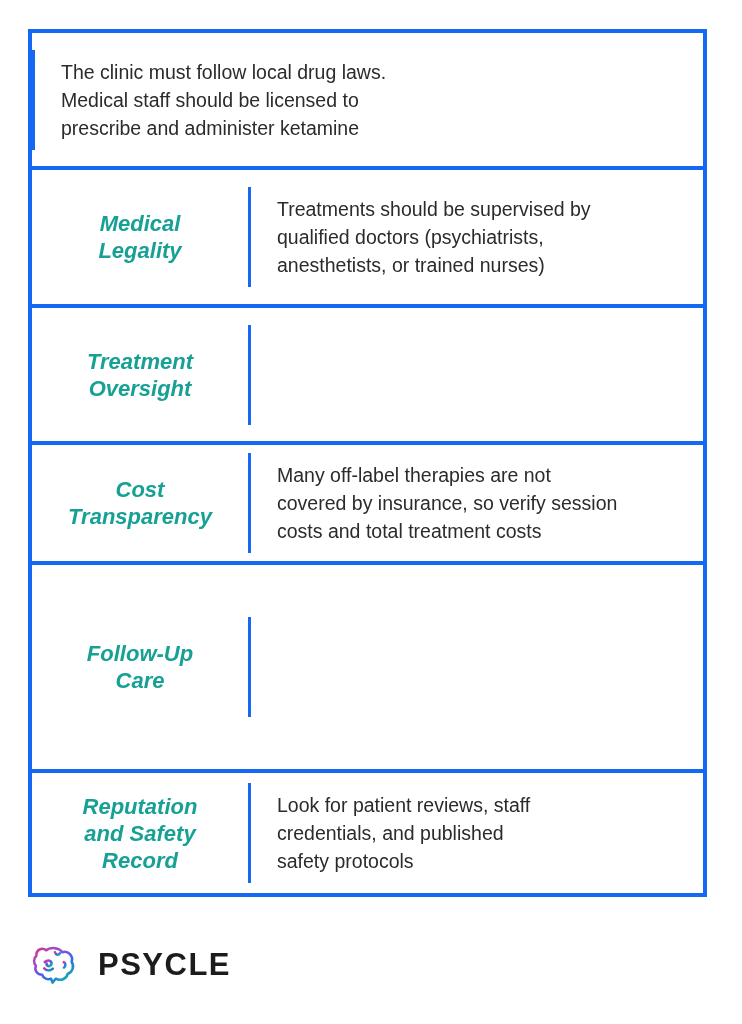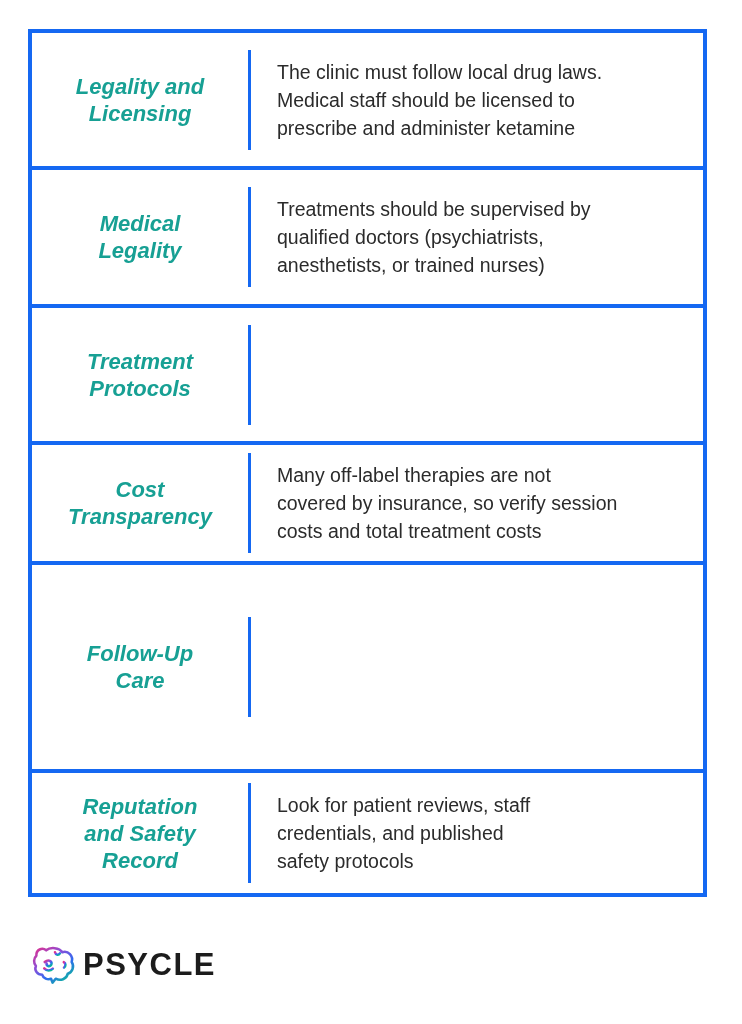--- a/index.html
+++ b/index.html
@@ -69,42 +69,38 @@
     color:var(--ink);
     font-size:19.5px;
     line-height:28px;
     white-space:pre-line;
   }
   .logo{
     position:absolute;
     left:31px;top:941px;
     display:flex;
     align-items:center;
-    gap:5px;
+    gap:20px;
   }
   .logo-icon{display:block;}
   .brand{
     font-size:31px;
     font-weight:bold;
     letter-spacing:1.5px;
     color:#1c1c1c;
   }
 </style>
 </head>
 <body>
 
 <div class="sheet">
 
   <div class="table">
 
     <section class="row r1">
-      <div class="label-cell">
-        <h3 class="label">Legality and
-Licensing</h3>
-      </div>
       <div class="divider"></div>
       <div class="text-cell">
         <p class="desc">The clinic must follow local drug laws.
 Medical staff should be licensed to
 prescribe and administer ketamine</p>
       </div>
     </section>
 
     <section class="row r2">
       <div class="label-cell">
@@ -115,21 +111,21 @@
       <div class="text-cell">
         <p class="desc">Treatments should be supervised by
 qualified doctors (psychiatrists,
 anesthetists, or trained nurses)</p>
       </div>
     </section>
 
     <section class="row r3">
       <div class="label-cell">
         <h3 class="label">Treatment
-Protocols</h3>
+Oversight</h3>
       </div>
       <div class="divider"></div>
     </section>
 
     <section class="row r4">
       <div class="label-cell">
         <h3 class="label">Cost
 Transparency</h3>
       </div>
       <div class="divider"></div>

